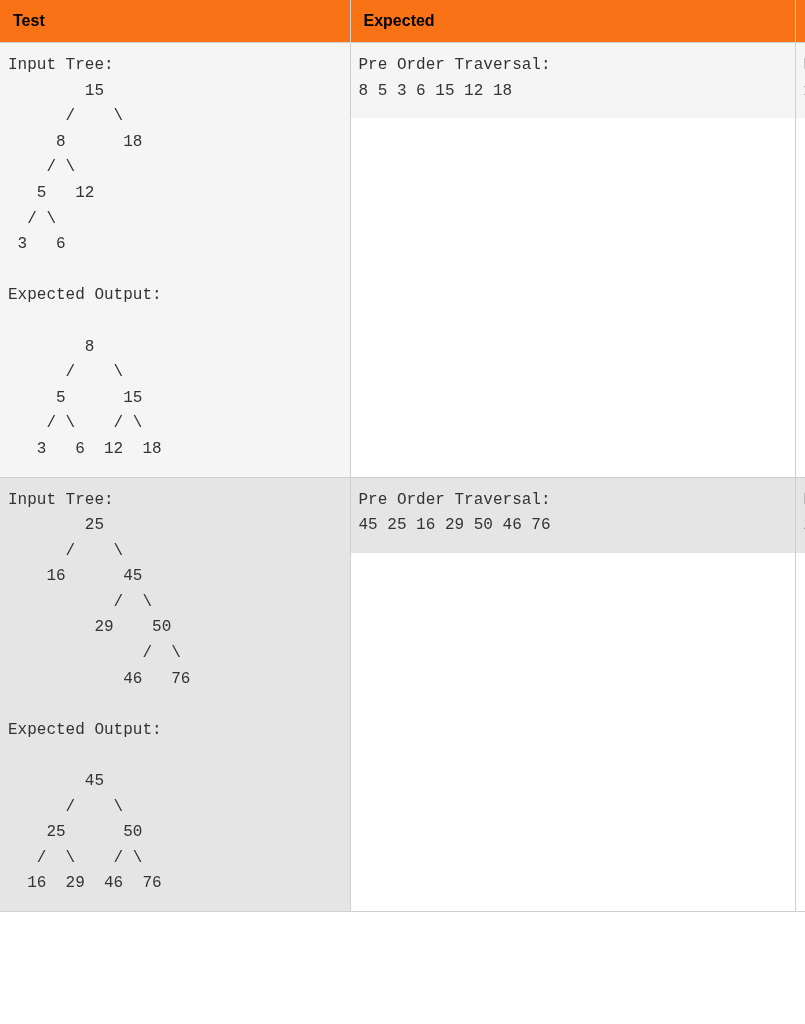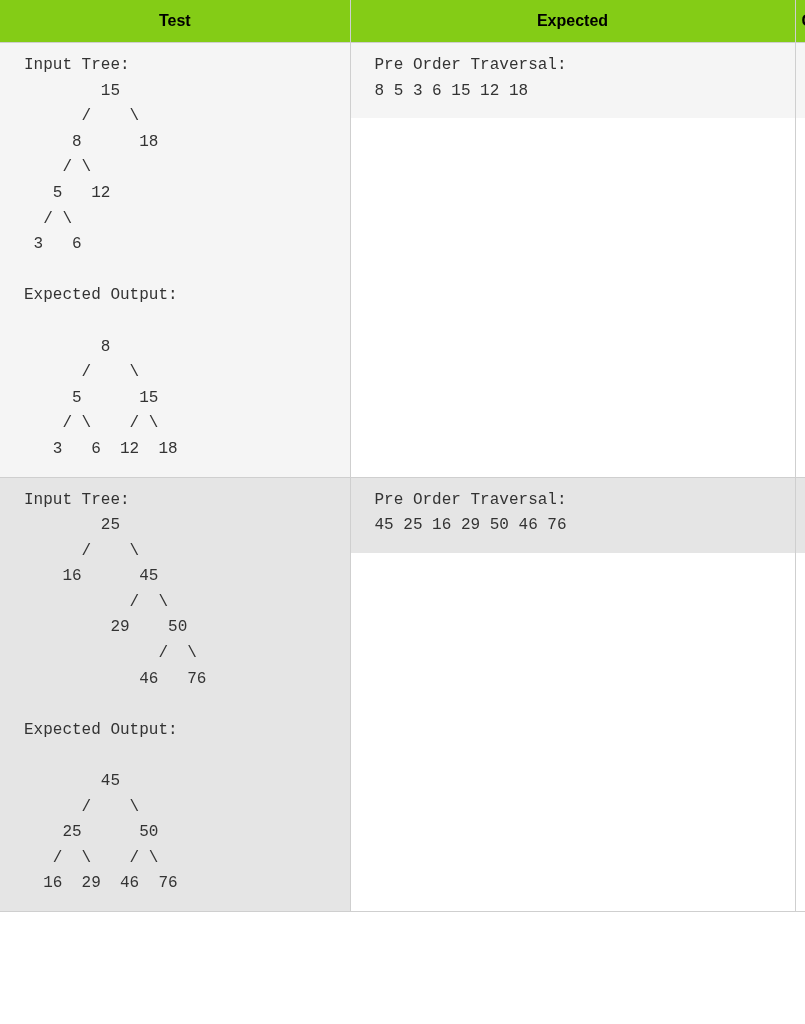--- a/index.html
+++ b/index.html
@@ -8,38 +8,38 @@
     font-family: Arial, Helvetica, sans-serif;
     background: #ffffff;
     width: 805px;
   }
   table {
     border-collapse: collapse;
     width: 100%;
     table-layout: fixed;
   }
   th {
-    text-align: center;
+    text-align: left;
     font-weight: bold;
     font-size: 16px;
-    padding: 12px 6px;
-    background: #84cc16;
+    padding: 12px 13px;
+    background: #f97316;
     border: 1px solid #cfcfcf;
     border-top: none;
   }
   th:first-child { border-left: none; }
   td {
     vertical-align: top;
     border: 1px solid #cfcfcf;
     padding: 0;
   }
   td:first-child { border-left: none; }
   pre {
     margin: 0;
-    padding: 10px 8px 14px 24px;
+    padding: 10px 8px 14px 8px;
     font-family: "Courier New", Courier, monospace;
     font-size: 16px;
     line-height: 1.6;
     color: #333;
     white-space: pre;
     overflow: hidden;
   }
   tr.row-odd td pre { background: #f5f5f5; }
   tr.row-even td pre { background: #e5e5e5; }
   .col-test { width: 350px; }

